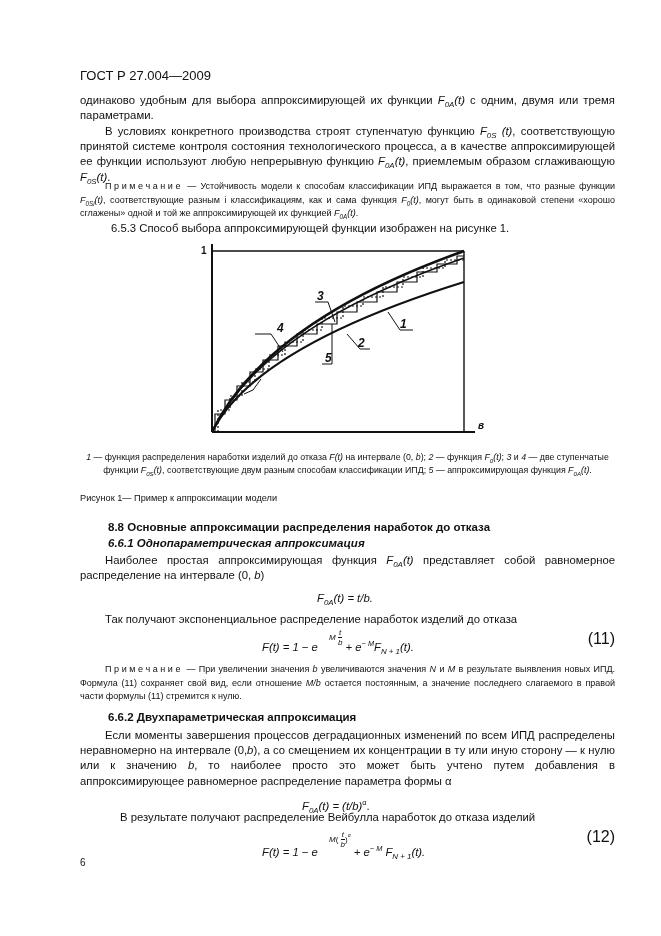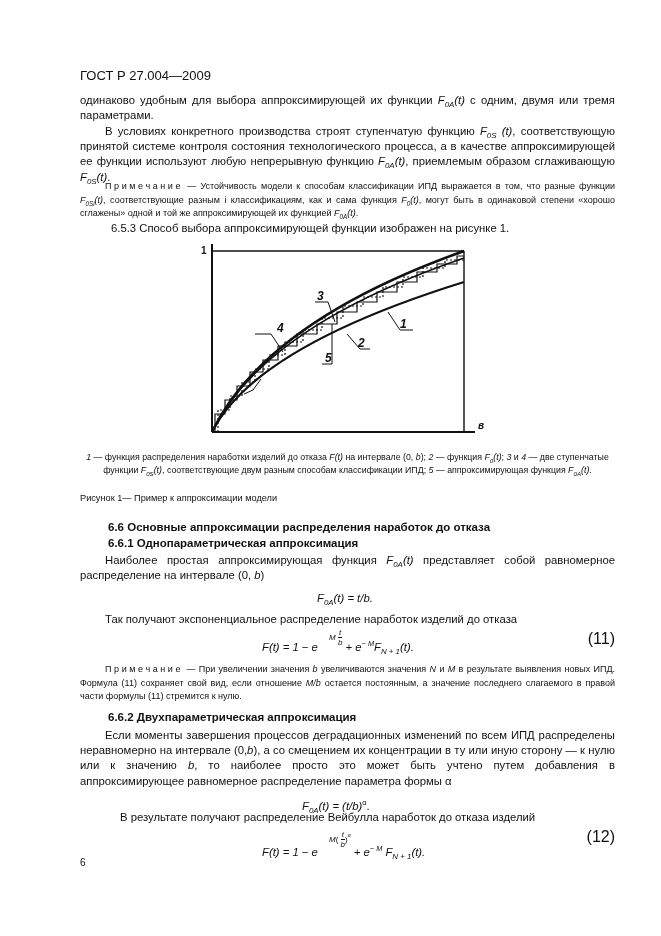--- a/index.html
+++ b/index.html
@@ -60,22 +60,22 @@
     <text x="122" y="58">3</text>
     <text x="82" y="90">4</text>
     <text x="130" y="120">5</text>
   </g>
 </svg>
 
 <div class="abs cap" style="top:451px;"><i>1</i><span> — функция распределения наработки изделий до отказа </span><i>F(t)</i><span> на интервале (0, </span><i>b</i><span>); </span><i>2</i><span> — функция </span><i>F</i><sub><i>0</i></sub><i>(t)</i><span>; </span><i>3</i><span> и </span><i>4</i><span> — две ступенчатые функции </span><i>F</i><sub><i>0S</i></sub><i>(t)</i><span>, соответствующие двум разным способам классификации ИПД; </span><i>5</i><span> — аппроксимирующая функция </span><i>F</i><sub><i>0A</i></sub><i>(t)</i><span>.</span></div>
 
 <div class="abs figtitle" style="top:493px;">Рисунок 1— Пример к аппроксимации модели</div>
 
-<div class="abs h2" style="top:521px;">6.6  Основные аппроксимации распределения наработок до отказа</div>
-<div class="abs h2" style="top:537px;">6.6.1  Однопараметрическая аппроксимация</div>
+<div class="abs h2" style="top:521px;">8.8  Основные аппроксимации распределения наработок до отказа</div>
+<div class="abs h2" style="top:537px;font-style:italic;">6.6.1  Однопараметрическая аппроксимация</div>
 
 <div class="abs p ind" style="top:553px;"><span>Наиболее простая аппроксимирующая функция </span><i>F</i><sub><i>0A</i></sub><i>(t)</i><span> представляет собой равномерное распределение на интервале (0, </span><i>b</i><span>)</span></div>
 
 <div class="abs formula" style="top:592px;left:317px;"><i>F</i><sub><i>0A</i></sub><i>(t)</i><i> = t/b.</i></div>
 
 <div class="abs p" style="top:612px;left:105px;width:510px;">Так получают экспоненциальное распределение наработок изделий до отказа</div>
 
 <div class="abs formula" style="top:634px;left:262px;height:24px;">
   <span style="position:relative;top:5px;"><i>F(t) = 1 − e</i></span>
   <span style="display:inline-block;position:relative;top:-6px;font-size:8px;margin-left:8px;">

